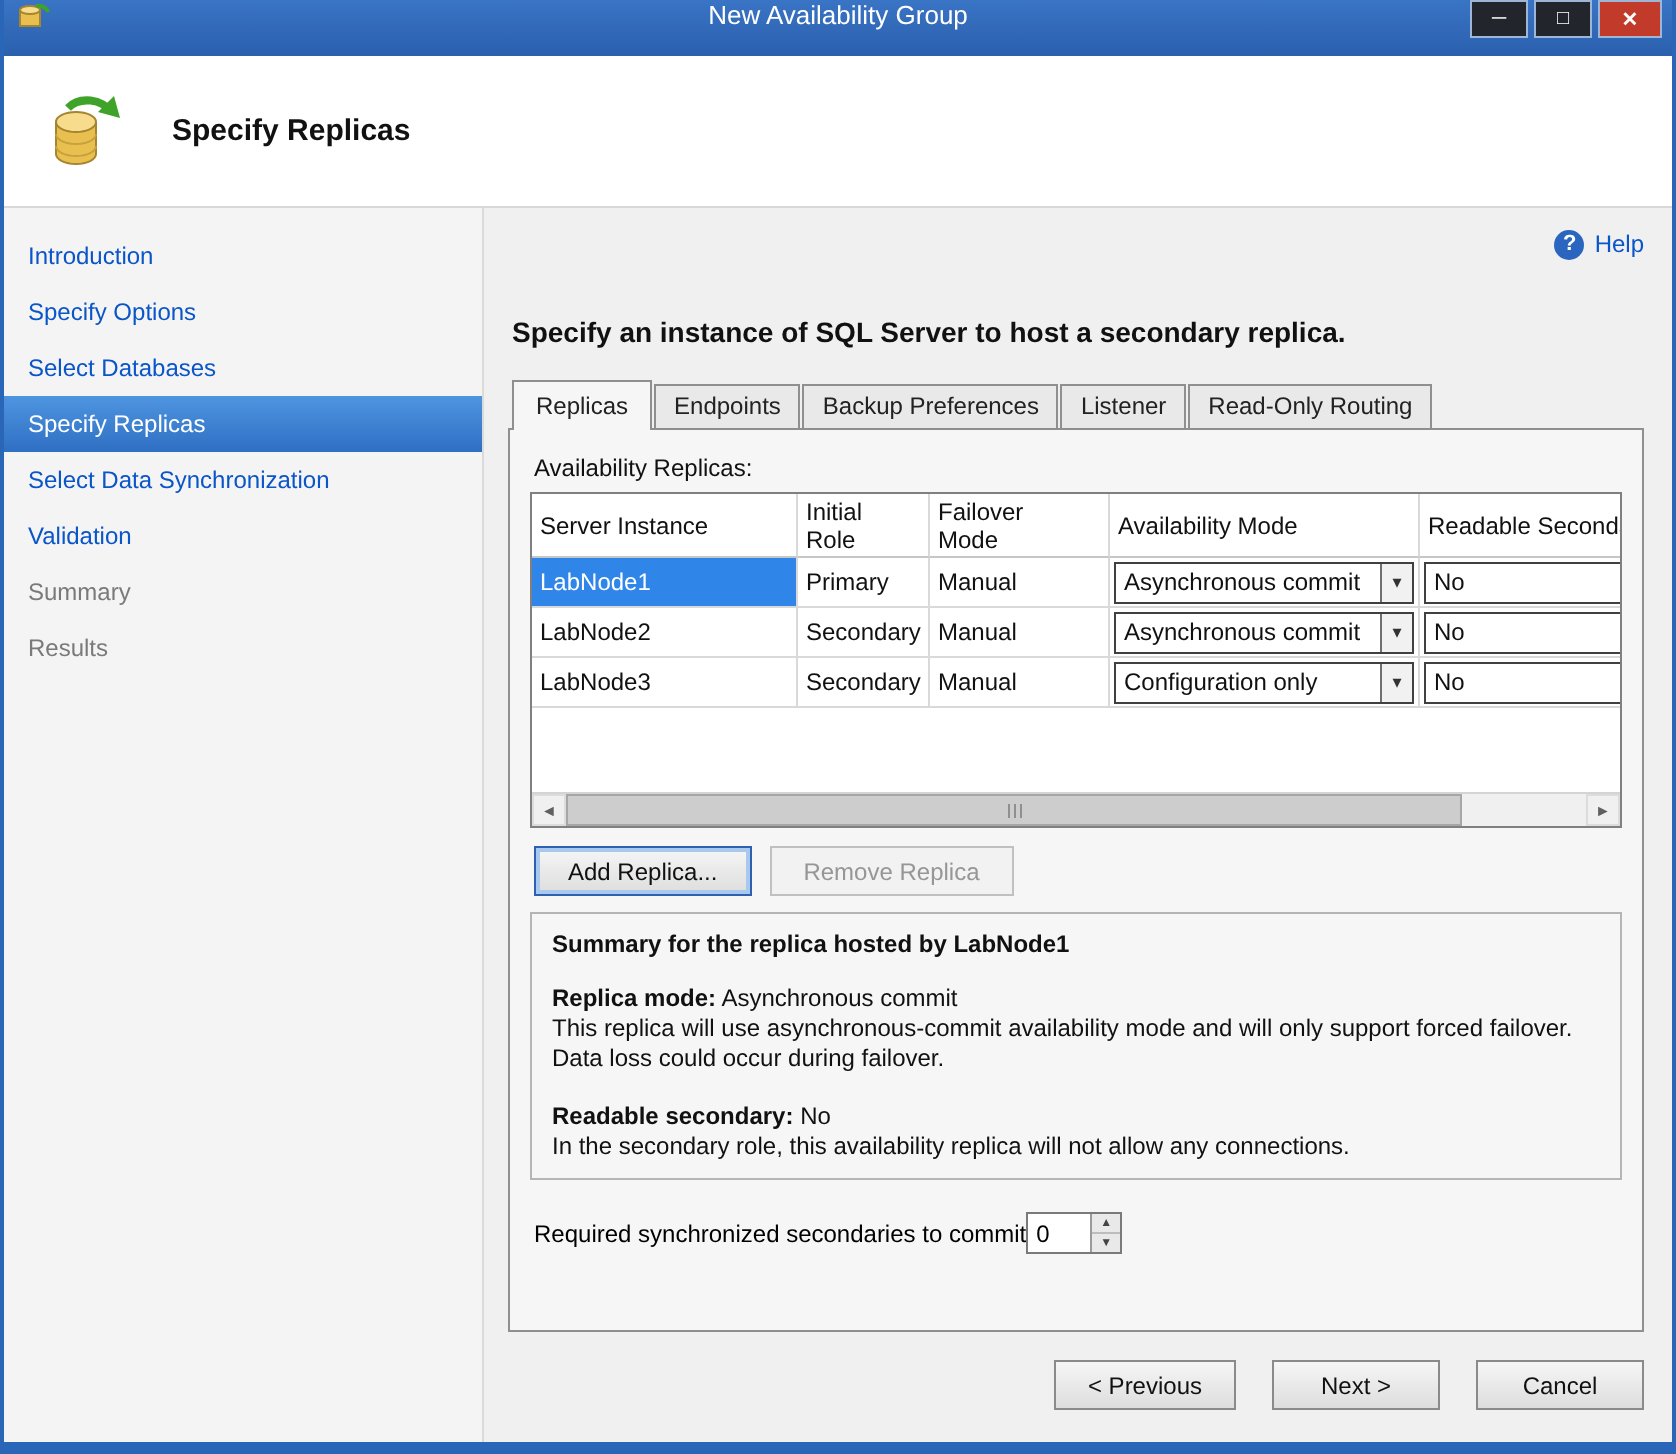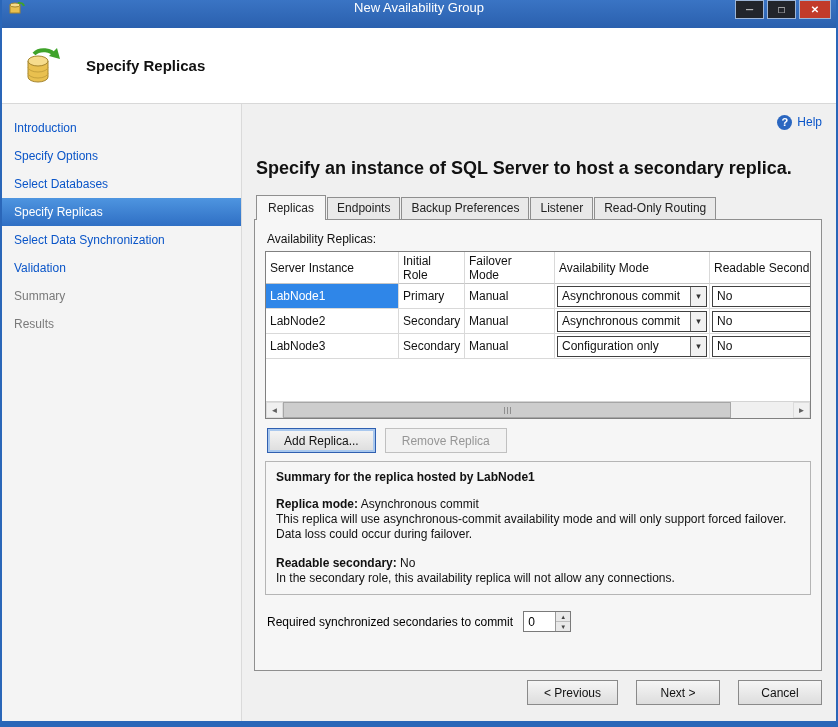--- a/index.html
+++ b/index.html
@@ -54,21 +54,21 @@
 
   .main { flex:1; display:flex; flex-direction:column; min-width:0; padding:8px 14px 0 12px; }
 
   .help-row { display:flex; justify-content:flex-end; align-items:center; gap:5px; height:20px; flex:none; }
   .help-icon {
     width:15px; height:15px; border-radius:50%; background:#2a66c0; color:#fff;
     font-size:11px; font-weight:bold; display:flex; align-items:center; justify-content:center; cursor:pointer;
   }
   .help-label { color:#0a55c8; font-size:12px; text-decoration:none; cursor:pointer; }
 
-  .instruction { font-size:18px; font-weight:bold; color:#111; margin:26px 0 16px 2px; }
+  .instruction { font-size:14px; font-weight:bold; color:#111; margin:26px 0 16px 2px; }
 
   
   .tabs { display:flex; align-items:flex-end; margin-left:2px; position:relative; z-index:2; }
   .tab {
     font-size:12px; color:#222; background:#e9e9e9; border:1px solid #8f8f8f; border-bottom:none;
     padding:3px 9px 4px; margin-right:1px; cursor:pointer;
   }
   .tab.active { background:#f6f6f6; padding:5px 11px 5px; margin-bottom:-1px; position:relative; }
 
   .tab-page {
@@ -133,21 +133,21 @@
   
   .summary-box {
     border:1px solid #b5b5b5; background:#f6f6f6; padding:8px 10px; flex:none;
     min-height:132px; font-size:12px; color:#111; line-height:15px;
   }
   .sum-title { font-weight:bold; margin-bottom:12px; }
   .sum-line .b { font-weight:bold; }
   .sum-gap { height:14px; }
 
   
-  .spin-row { display:flex; align-items:center; gap:10px; margin:16px 0 0 2px; font-size:12px; flex:none; }
+  .spin-row { display:flex; align-items:center; gap:0; margin:16px 0 0 2px; font-size:12px; flex:none; }
   .spin { display:flex; border:1px solid #7a7a7a; background:#fff; height:21px; width:48px; }
   .spin input {
     flex:1; min-width:0; border:none; outline:none; font-size:12px; padding:0 4px;
     font-family:"Liberation Sans", sans-serif;
   }
   .spin .arrows { width:15px; flex:none; display:flex; flex-direction:column; border-left:1px solid #9a9a9a; }
   .spin .arrows span {
     flex:1; display:flex; align-items:center; justify-content:center;
     font-size:6px; color:#444; background:#e9e9e9; cursor:pointer;
   }

